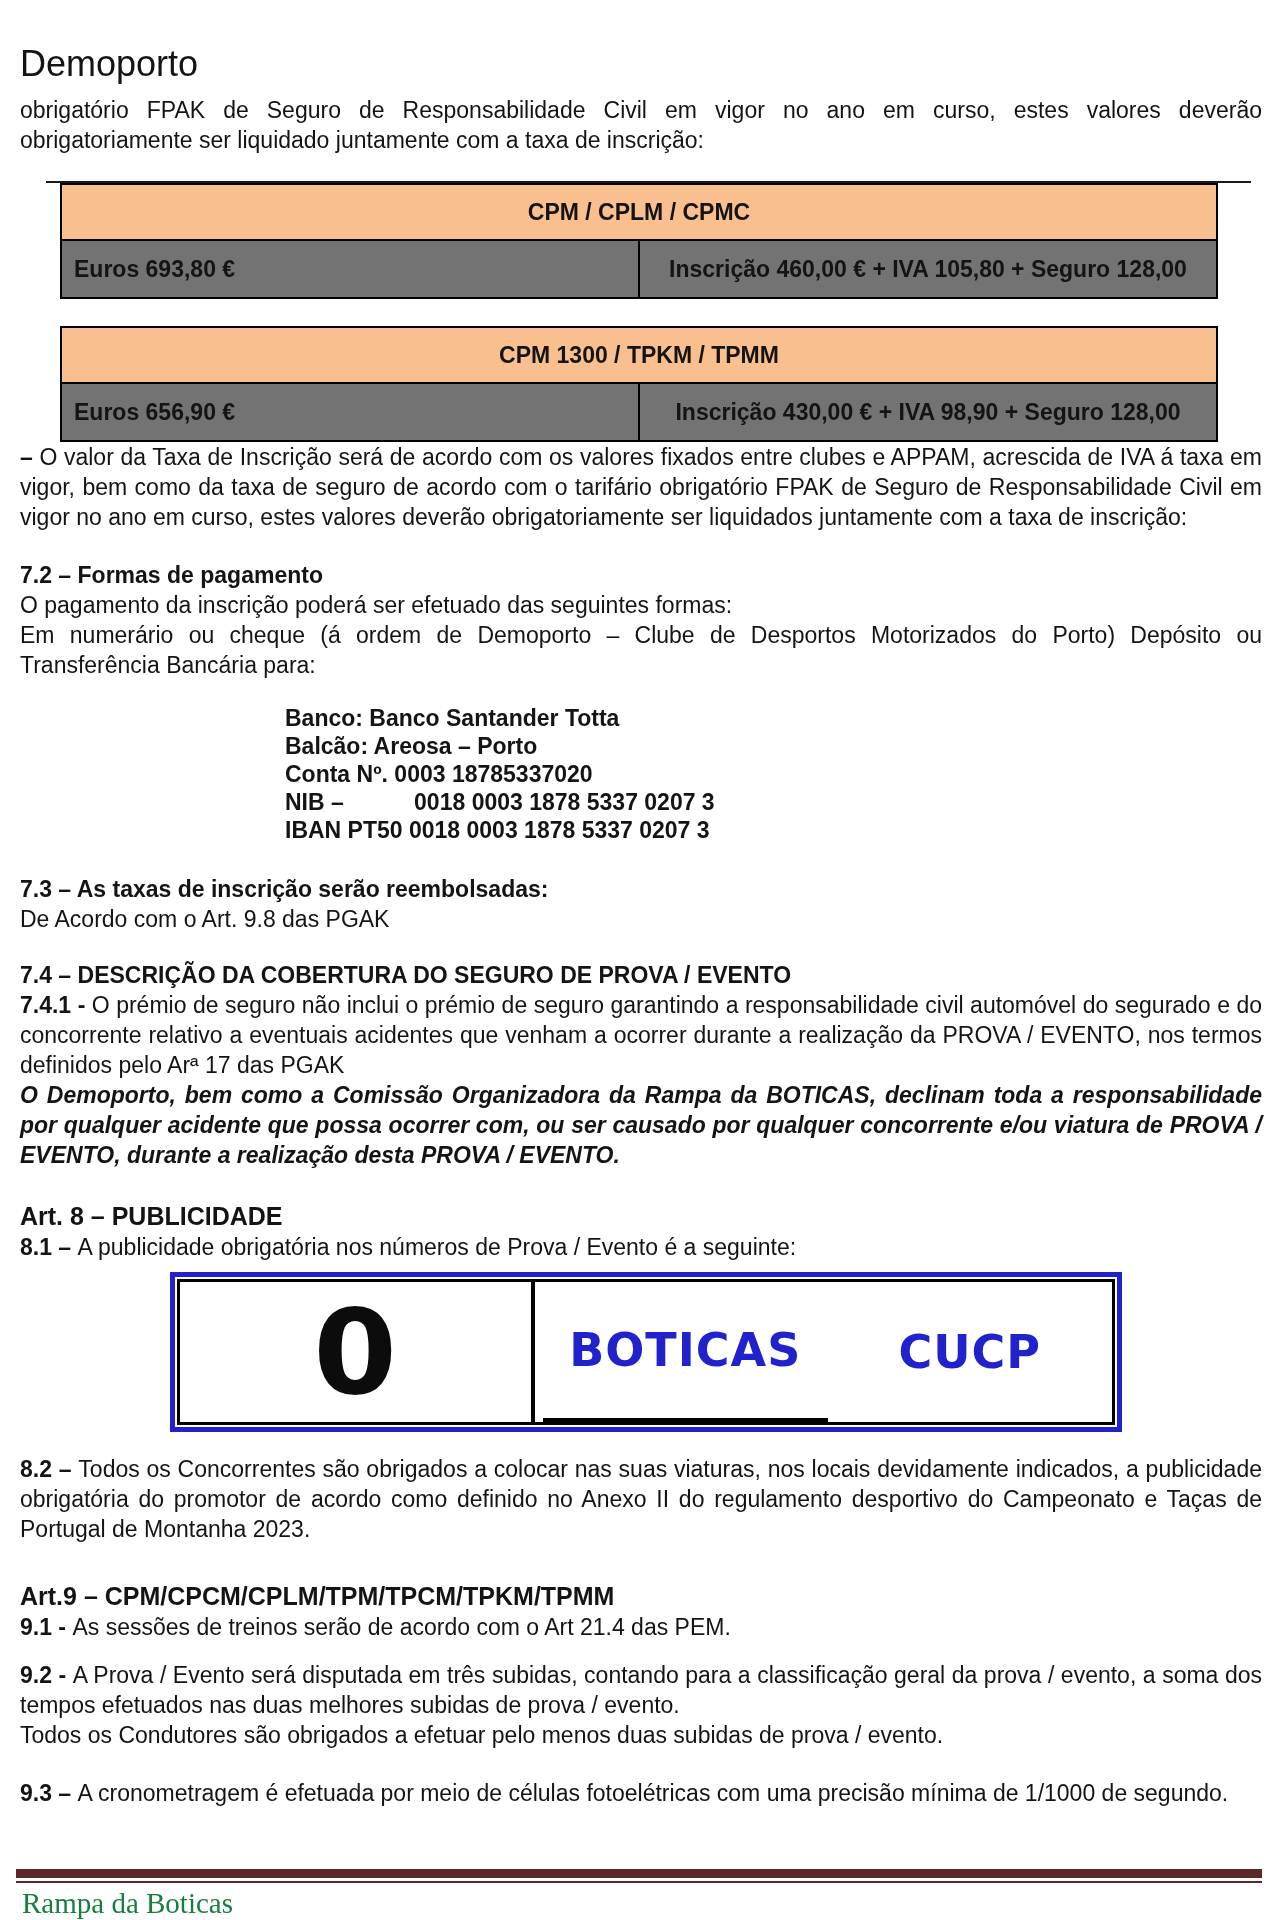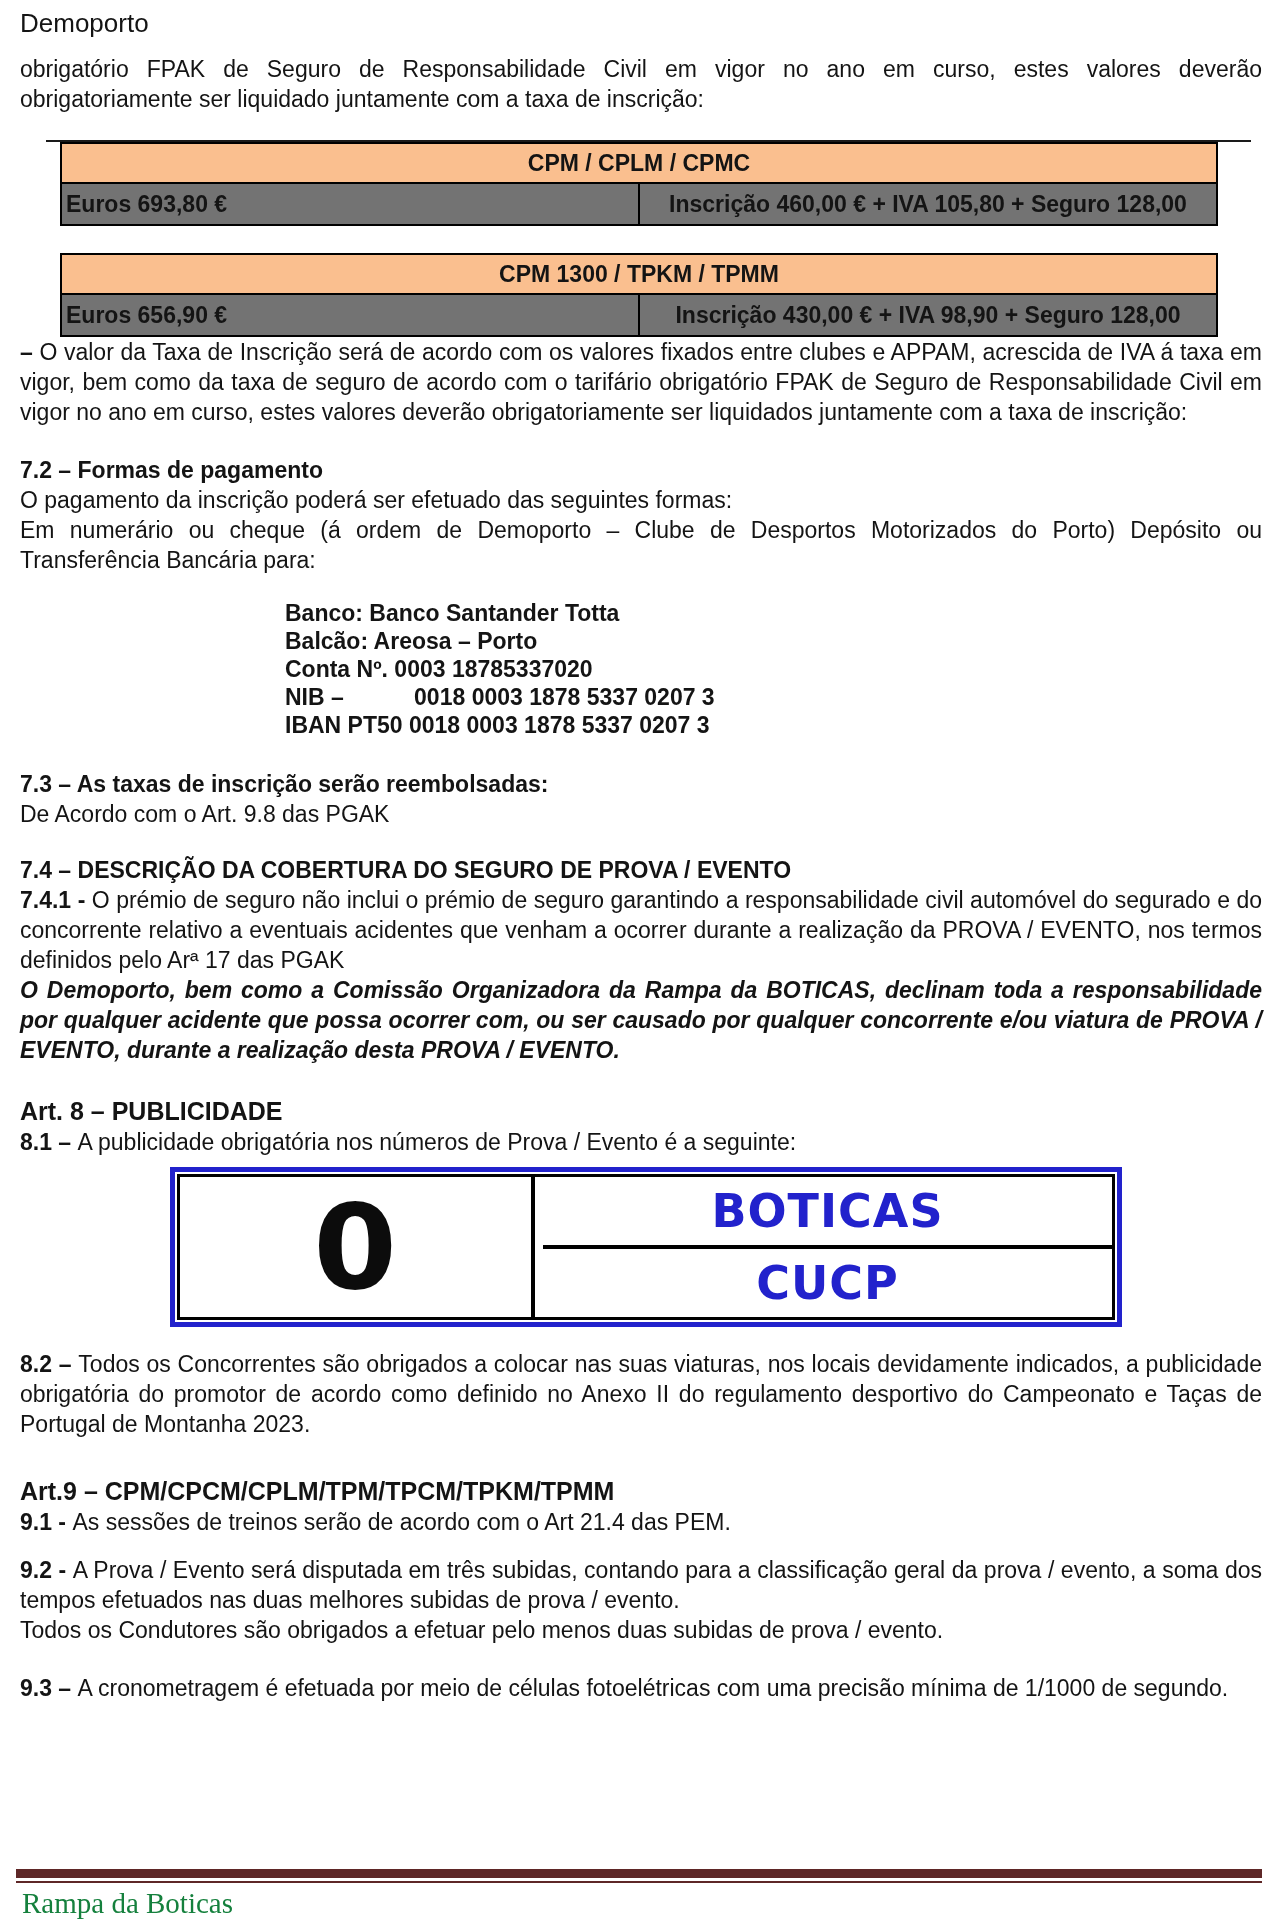--- a/index.html
+++ b/index.html
@@ -4,31 +4,31 @@
 <style>
   html,body { margin:0; padding:0; background:#ffffff; }
   .page {
     position:relative; width:1281px; height:1920px; background:#ffffff;
     font-family:"Liberation Sans","DejaVu Sans",sans-serif;
     font-size:23px; line-height:30px; color:#141414; overflow:hidden;
     box-sizing:border-box;
   }
   .content { padding:8px 19px 0 20px; }
 
-  .doc-header { font-size:26px; line-height:30px; }
+  .doc-header { font-size:36px; line-height:30px;margin-top:41px; }
 
   p { margin:0; }
   .just { text-align:justify; }
   .p-intro { margin-top:16px; }
 
   .topline { margin:26px 0 0 26px; width:1205px; border-top:2px solid #1a1a1a; height:0; }
 
   table.fee { border-collapse:collapse; margin-left:40px; width:1158px; table-layout:fixed; }
   table.fee.second { margin-top:27px; }
-  table.fee th, table.fee td { border:2px solid #000; font-weight:bold; font-size:23px; padding:4px; }
+  table.fee th, table.fee td { border:2px solid #000; font-weight:bold; font-size:23px; padding:12px; }
   table.fee th { background:#FABF8F; height:30px; text-align:center; }
   table.fee td { height:32px; background:#737373; }
   td.fee-total { width:303px; padding-left:7px; text-align:left; }
   td.fee-breakdown { text-align:center; }
   .obs-head { margin-top:26px; font-weight:bold; }
   .b { font-weight:bold; }
 
   .h72 { margin-top:28px; font-weight:bold; }
   .bank { margin:24px 0 0 265px; font-weight:bold; line-height:28px; }
   .bank-line { white-space:pre; }
@@ -48,21 +48,21 @@
   .plate-inner { box-sizing:border-box; height:100%; border:3px solid #000; display:flex; }
   .plate-num-cell {
     box-sizing:border-box; width:355px; border-right:4px solid #000;
     display:flex; align-items:center; justify-content:center;
   }
   .plate-number {
     font-family:"DejaVu Sans","Liberation Sans",sans-serif;
     font-weight:bold; font-size:118px; line-height:1; color:#0c0c0c;
     transform:scaleX(1.02);
   }
-  .plate-sponsor-cell { flex:1; display:flex; flex-direction:column;margin-left:8px; }
+  .plate-sponsor-cell { flex:1; display:flex; flex-direction:row;margin-left:8px; }
   .plate-sponsor-top { flex:1; border-bottom:4px solid #000; display:flex; align-items:center; justify-content:center; }
   .plate-sponsor-bottom { flex:1; display:flex; align-items:center; justify-content:center; }
   .sponsor-text {
     font-family:"DejaVu Sans","Liberation Sans",sans-serif;
     font-weight:bold; font-size:46px; color:#2222CC; letter-spacing:1px; line-height:1;
   }
 
   .p82 { margin-top:22px; }
   .hart9 { margin-top:36px; font-weight:bold; font-size:25px; line-height:32px; }
   .p92 { margin-top:18px; }

